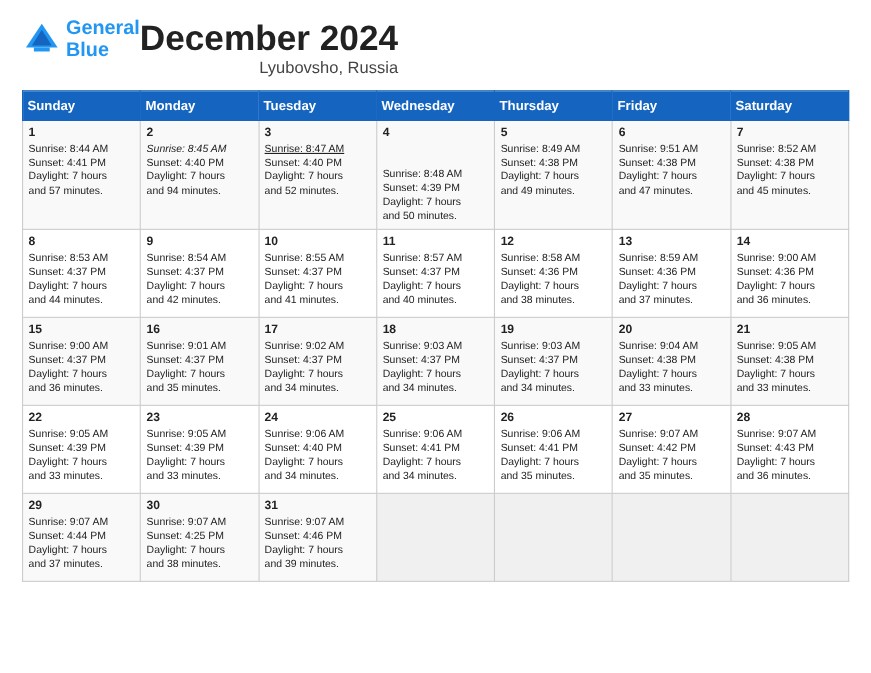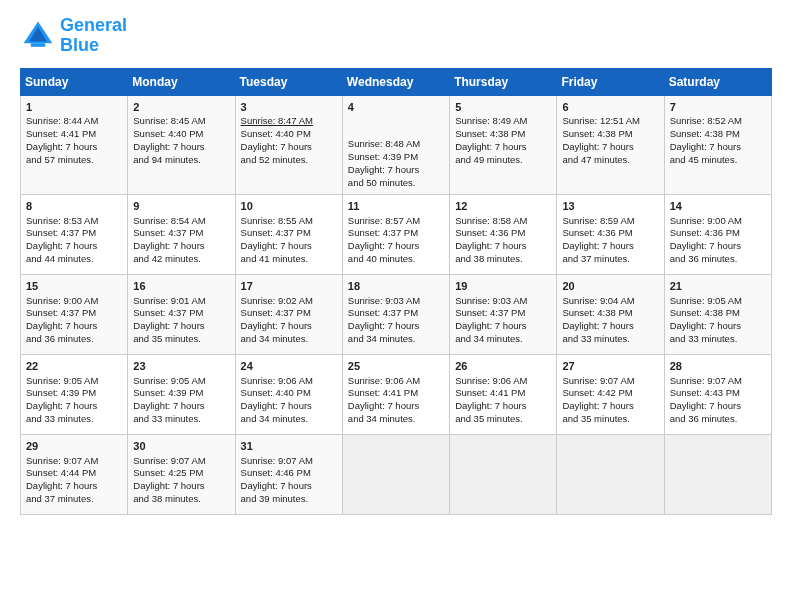--- a/index.html
+++ b/index.html
@@ -101,20 +101,24 @@
         <polygon points="20,10 30,26 10,26" fill="#1565C0"></polygon>
         <rect x="12" y="28" width="16" height="4" fill="#2196F3"></rect>
       </svg>
       <div>
         <div class="logo-text">
           <span>General</span><br>
           <span style="color:#2196F3;margin-top:40px;">Blue</span>
         </div>
       </div>
     </div>
+    <div class="title-block">
+      <div class="month-title">December 2024</div>
+      <div class="location">Lyubovsho, Russia</div>
+    </div>
   </div>
 
   <table>
     <thead>
       <tr id="days-header">
           <th>Sunday</th>
           <th>Monday</th>
           <th>Tuesday</th>
           <th>Wednesday</th>
           <th>Thursday</th>
@@ -126,21 +130,21 @@
         <tr>
           <td>
             <span class="day-num">1</span>
             <span style="display: block;">Sunrise: 8:44 AM</span>
             <span style="display: block;">Sunset: 4:41 PM</span>
             <span style="display: block;">Daylight: 7 hours</span>
             <span style="display: block;">and 57 minutes.</span>
           </td>
           <td>
             <span class="day-num">2</span>
-            <span style="display: block;">Sunrise: 8:45 AM</span>
+            <span style="display: block; font-style: italic;">Sunrise: 8:45 AM</span>
             <span style="display: block;">Sunset: 4:40 PM</span>
             <span style="display: block;">Daylight: 7 hours</span>
             <span style="display: block;">and 94 minutes.</span>
           </td>
           <td>
             <span class="day-num">3</span>
             <span style="display: block; text-decoration: underline;">Sunrise: 8:47 AM</span>
             <span style="display: block;">Sunset: 4:40 PM</span>
             <span style="display: block;">Daylight: 7 hours</span>
             <span style="display: block;">and 52 minutes.</span>
@@ -154,21 +158,21 @@
           </td>
           <td>
             <span class="day-num">5</span>
             <span style="display: block;">Sunrise: 8:49 AM</span>
             <span style="display: block;">Sunset: 4:38 PM</span>
             <span style="display: block;">Daylight: 7 hours</span>
             <span style="display: block;">and 49 minutes.</span>
           </td>
           <td>
             <span class="day-num">6</span>
-            <span style="display: block;">Sunrise: 12:51 AM</span>
+            <span style="display: block;">Sunrise: 9:51 AM</span>
             <span style="display: block;">Sunset: 4:38 PM</span>
             <span style="display: block;">Daylight: 7 hours</span>
             <span style="display: block;">and 47 minutes.</span>
           </td>
           <td>
             <span class="day-num">7</span>
             <span style="display: block;">Sunrise: 8:52 AM</span>
             <span style="display: block;">Sunset: 4:38 PM</span>
             <span style="display: block;">Daylight: 7 hours</span>
             <span style="display: block;">and 45 minutes.</span>

